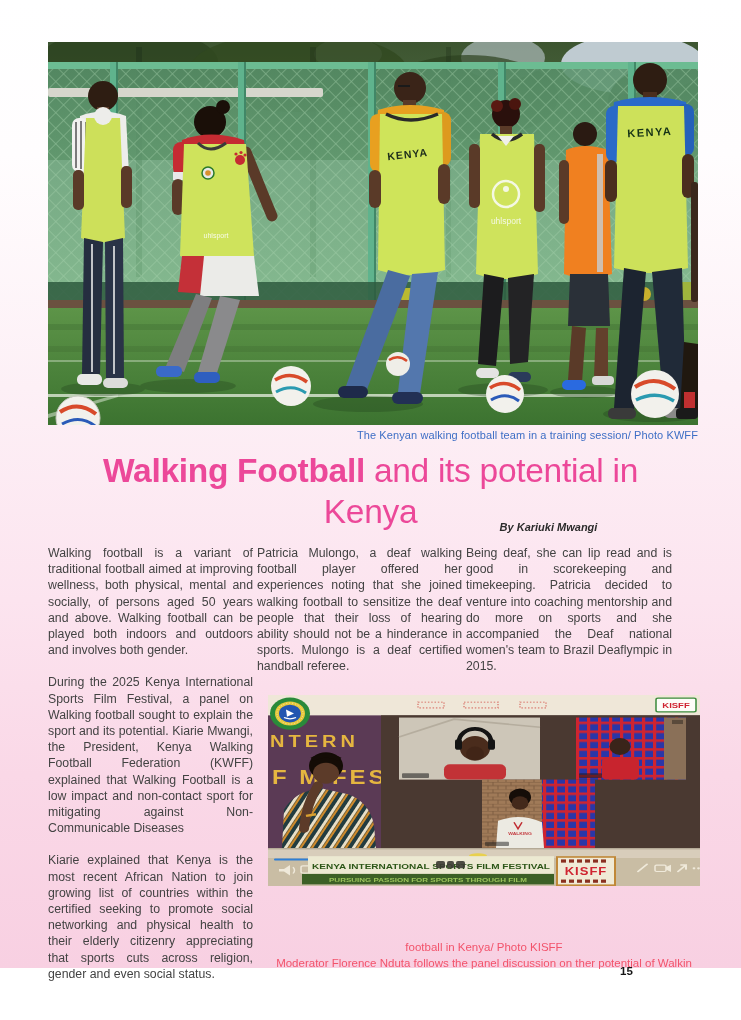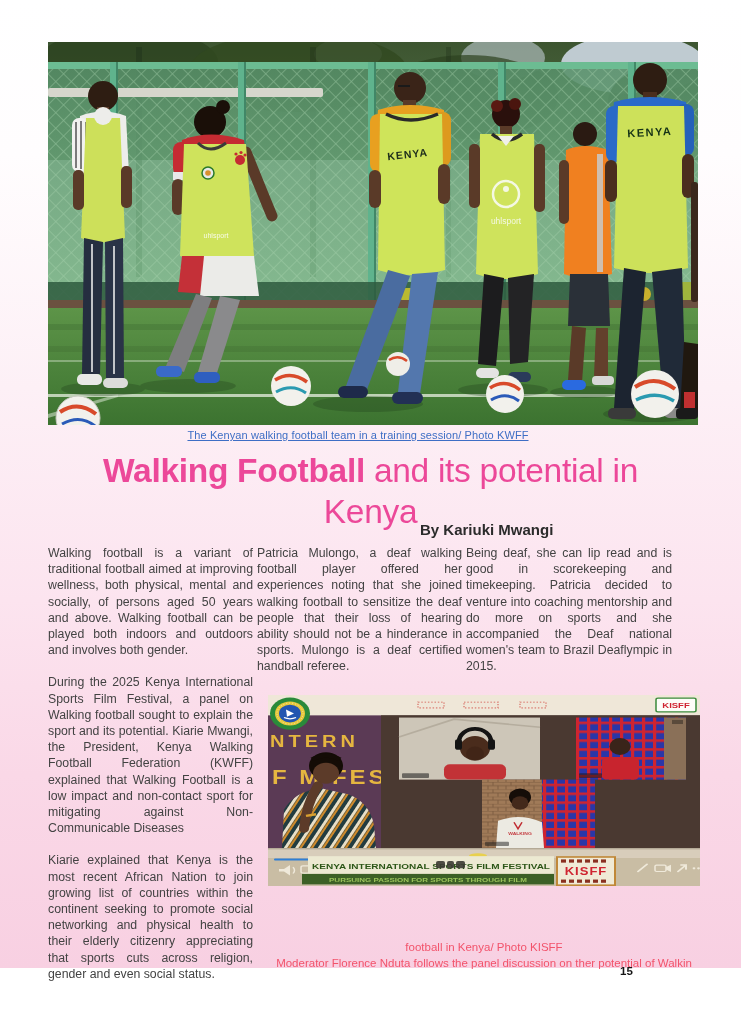--- a/index.html
+++ b/index.html
@@ -8,32 +8,32 @@
     background:#ffffff;
     font-family:"Liberation Sans", sans-serif;
   }
   .page-bg{
     position:absolute;left:0;top:0;width:741px;height:968px;
     background:linear-gradient(180deg,#ffffff 0%,#fffdfe 16%,#fdf0f6 40%,#fce4ef 62%,#fad8e7 80%,#f8d0e2 100%);
   }
   .photo1{position:absolute;left:48px;top:42px;width:650px;height:383px;}
   .photo1 svg, .photo2 svg{display:block;width:100%;height:100%;}
   .caption1{
-    position:absolute;left:33px;top:429px;width:650px;text-align:center;
-    font-size:11px;color:#3e6ec5;letter-spacing:.1px;text-decoration:underline;
+    position:absolute;left:48px;top:429px;width:650px;text-align:right;
+    font-size:11px;color:#3e6ec5;letter-spacing:.1px;
   }
   .title{
     position:absolute;left:0;top:450px;width:741px;text-align:center;
     color:#ec4899;font-size:33.5px;line-height:41px;letter-spacing:-.3px;
   }
   .title .b{font-weight:bold;}
   .title .l{font-weight:normal;}
   .byline{
-    position:absolute;left:420px;top:521px;width:257px;text-align:left;
-    font-size:15px;font-weight:bold;color:#2b2b2b;
+    position:absolute;left:420px;top:521px;width:257px;text-align:center;
+    font-size:11px;font-weight:bold;font-style:italic;color:#2b2b2b;
   }
   .cols{position:absolute;left:48px;top:545px;width:646px;display:flex;gap:4px;}
   .col{font-size:12.3px;line-height:16.2px;text-align:justify;color:#434343;}
   .col1,.col2{width:205px;}
   .col3{width:206px;}
   .col p{margin:0 0 16px 0;}
   .photo2{position:absolute;left:268px;top:695px;width:432px;height:191px;}
   .caption2{
     position:absolute;left:248px;top:939px;width:472px;text-align:center;
     font-size:11.5px;line-height:16px;color:#f2536b;
@@ -271,21 +271,21 @@
 <div class="caption1">The Kenyan walking football  team in a training session/ Photo KWFF</div>
 
 <div class="title"><span class="b">Walking Football</span><span class="l"> and its potential in</span><br><span class="l">Kenya</span></div>
 
 <div class="byline">By Kariuki Mwangi</div>
 
 <div class="cols">
   <div class="col col1">
     <p>Walking football is a variant of traditional football aimed at improving wellness, both physical, mental and socially, of persons aged 50 years and above. Walking football can be played both indoors and outdoors and involves both gender.</p>
     <p>During the 2025 Kenya International Sports Film Festival, a panel on Walking football sought to explain the sport and its potential. Kiarie Mwangi, the President, Kenya Walking Football Federation (KWFF) explained that Walking Football is a low impact and non-contact sport for mitigating against Non-Communicable Diseases</p>
-    <p>Kiarie explained that Kenya is the most recent African Nation to join growing list of countries within the continent seeking to promote social networking and physical health to their elderly citizenry appreciating that sports cuts across religion, gender and even social status.</p>
+    <p>Kiarie explained that Kenya is the most recent African Nation to join growing list of countries within the certified seeking to promote social networking and physical health to their elderly citizenry appreciating that sports cuts across religion, gender and even social status.</p>
   </div>
   <div class="col col2">
     <p>Patricia Mulongo, a deaf walking football player offered her experiences noting that she joined walking football to sensitize the deaf people that their loss of hearing ability should not be a hinderance in sports. Mulongo is a deaf certified handball referee.</p>
   </div>
   <div class="col col3">
     <p>Being deaf, she can lip read and is good in scorekeeping and timekeeping. Patricia decided to venture into coaching mentorship and do more on sports and she accompanied the Deaf national women's team to Brazil Deaflympic in 2015.</p>
   </div>
 </div>
 
 <div class="photo2">

